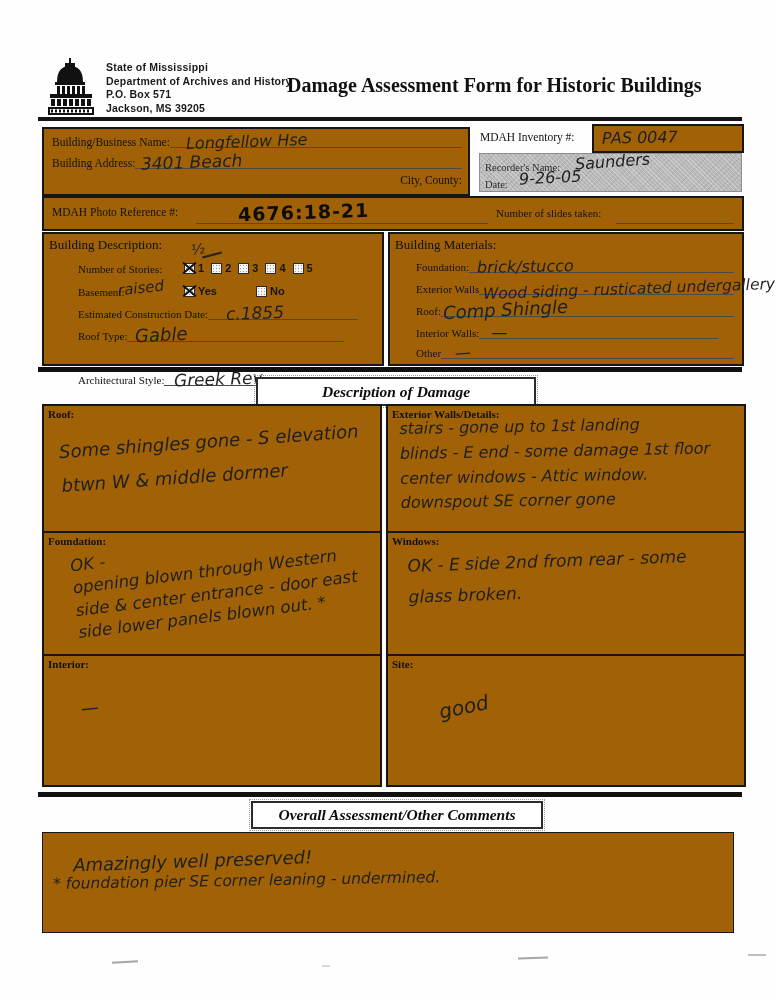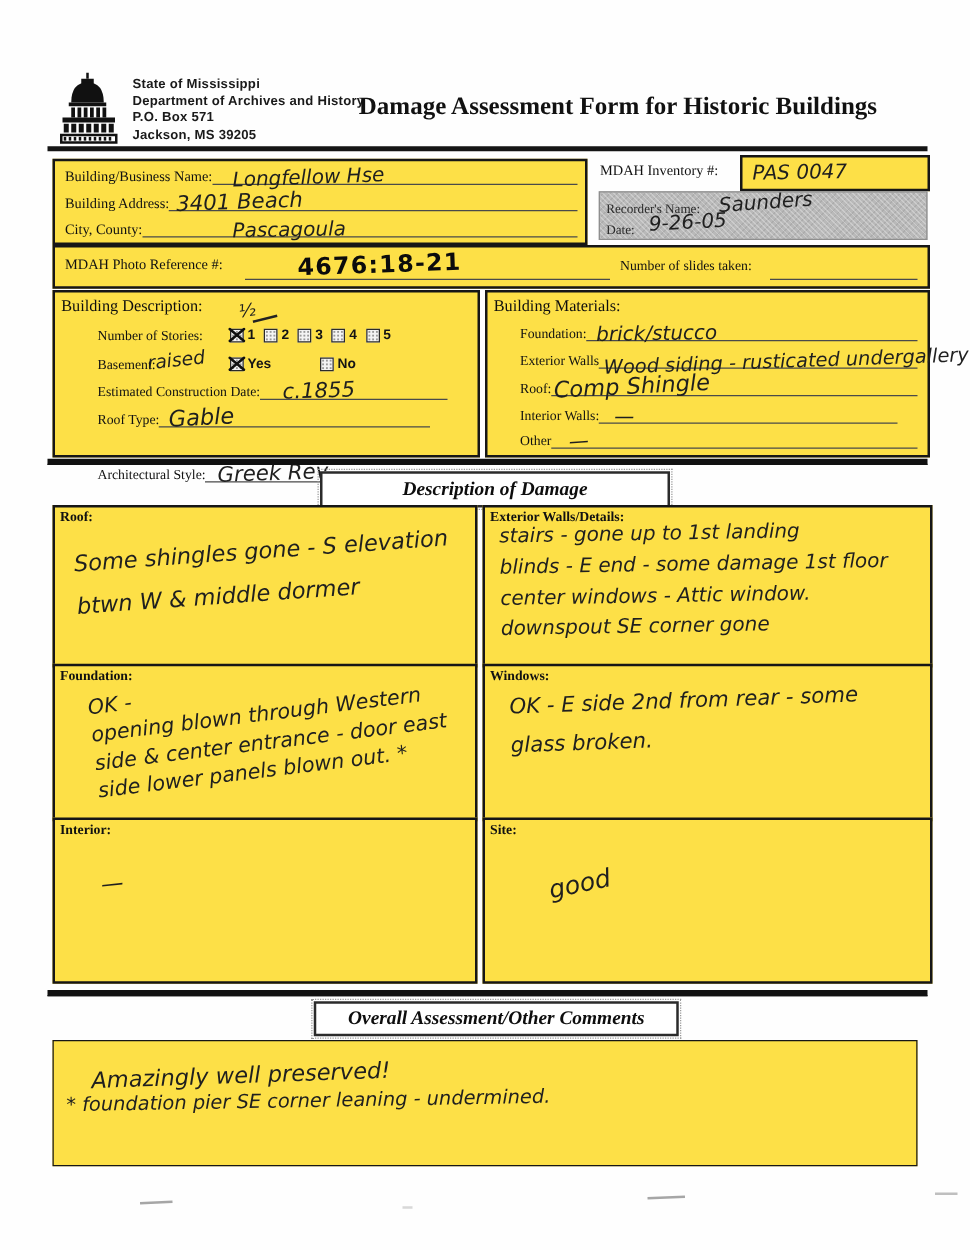--- a/index.html
+++ b/index.html
@@ -8,21 +8,21 @@
   .abs{position:absolute;}
 
   
   .agency{font-family:"Liberation Sans",sans-serif;font-weight:bold;font-size:10.5px;
           line-height:13.5px;color:#1a1a1a;letter-spacing:.2px;}
   .form-title{font-family:Liberation Serif, serif;font-weight:bold;font-size:20px;color:#111;}
   .rule{background:#151515;height:3.5px;box-shadow:0 5px 0 -3.2px #2a2a2a;}
   .rule2{height:4px;background:#111;border-bottom:1.5px solid #111;box-shadow:0 7px 0 -5px #333;}
 
   
-  .fbox{border:2px solid #161616;background:#fde047;}
+  .fbox{border:2px solid #161616;background:#a16207;}
   .label{font-family:"Liberation Serif",serif;font-size:11.5px;color:#111;white-space:nowrap;}
   .label-sm{font-size:11px;}
   .sec-title{font-family:"Liberation Serif",serif;font-weight:normal;font-size:13px;color:#0e0e0e;}
   .flexrow{display:flex;align-items:flex-end;}
   .fill{flex:1;border-bottom:1px solid #4a4a4a;height:15px;position:relative;min-width:0;}
   .uline{border-bottom:1px solid #4a4a4a;height:15px;position:relative;}
 
   
   .hand{font-family:"DejaVu Sans",sans-serif;font-style:italic;color:#1f1f1f;
         white-space:nowrap;line-height:1;}
@@ -121,21 +121,21 @@
       <span class="fill">
         <span class="hand onln" style="left:16px;font-size:16px;transform:rotate(-2deg);">Longfellow Hse</span>
       </span>
     </div>
     <div class="abs flexrow" style="left:8px;right:6px;top:24px;">
       <span class="label">Building Address:</span>
       <span class="fill">
         <span class="hand onln" style="left:6px;font-size:17px;transform:rotate(-2deg);">3401 Beach</span>
       </span>
     </div>
-    <div class="abs flexrow" style="left:8px;right:6px;top:45px;">
+    <div class="abs flexrow" style="left:8px;right:6px;top:45px;flex-direction:column;">
       <span class="label">City, County:</span>
       <span class="fill">
         <span class="hand onln" style="left:72px;font-size:16px;transform:rotate(-1deg);">Pascagoula</span>
       </span>
     </div>
   </div>
 
   <span class="abs label" style="left:480px;top:131px;">MDAH Inventory #:</span>
   <div class="abs fbox" style="left:592px;top:124px;width:148px;height:25px;">
     <span class="hand" style="position:absolute;left:8px;top:4px;font-size:16px;transform:rotate(-1deg);">PAS 0047</span>

